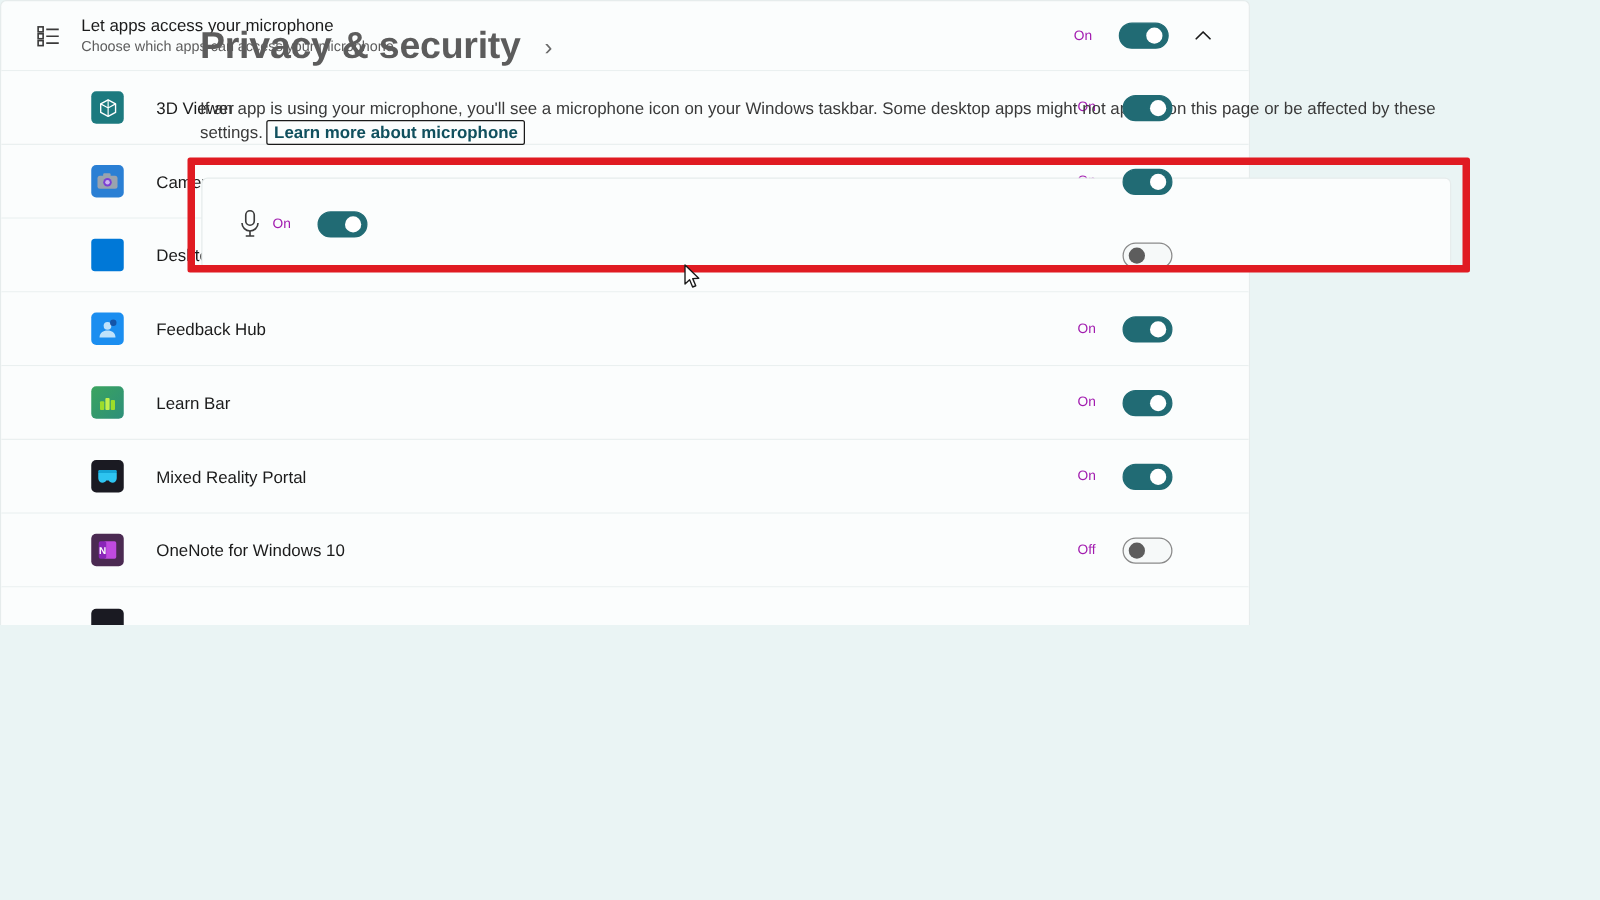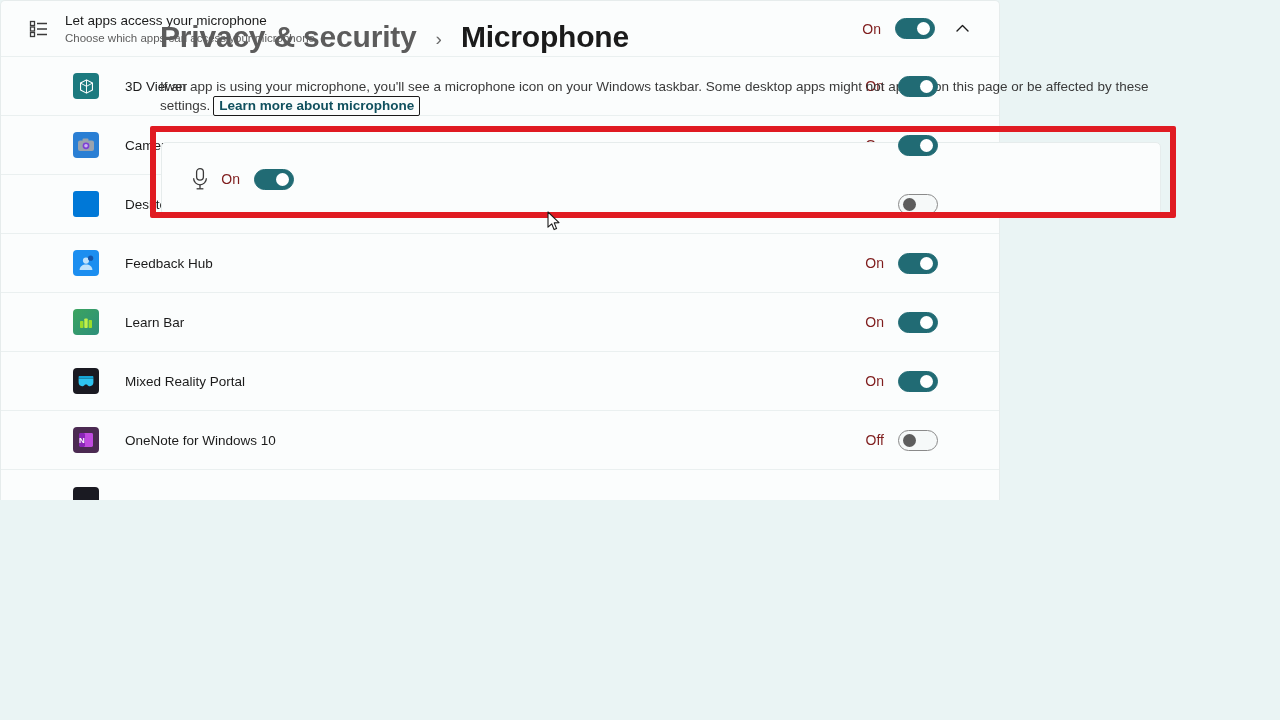--- a/index.html
+++ b/index.html
@@ -149,24 +149,24 @@
     margin-top: 1px;
   }
 
   .row-right {
     flex: 0 0 auto;
     display: flex;
     align-items: center;
     gap: 14px;
   }
   .state-label {
-    font-size: 14px;
-    color: #7f1d1d;
+    font-size: 11px;
+    color: #a21caf;
     min-width: 22px;
-    text-align: right;
+    text-align: left;
   }
 
   
   .toggle {
     width: 40px;
     height: 21px;
     border-radius: 11px;
     position: relative;
     flex: 0 0 40px;
     cursor: pointer;
@@ -269,21 +269,20 @@
   }
 </style>
 </head>
 <body>
 
 <div class="page">
 
   <div class="breadcrumb">
     <span class="crumb-parent">Privacy &amp; security</span>
     <span class="crumb-sep">›</span>
-    <span class="crumb-current">Microphone</span>
   </div>
 
   <div class="page-desc">
     <span>If an app is using your microphone, you'll see a microphone icon on your Windows taskbar. Some desktop apps might not appear on this page or be affected by these settings.</span><a class="desc-link" href="#">Learn more about microphone</a>
   </div>
 
   <div class="card card-access">
     <div class="row">
       <div class="row-icon">
         <svg width="18" height="24" viewBox="0 0 18 24" fill="none">

